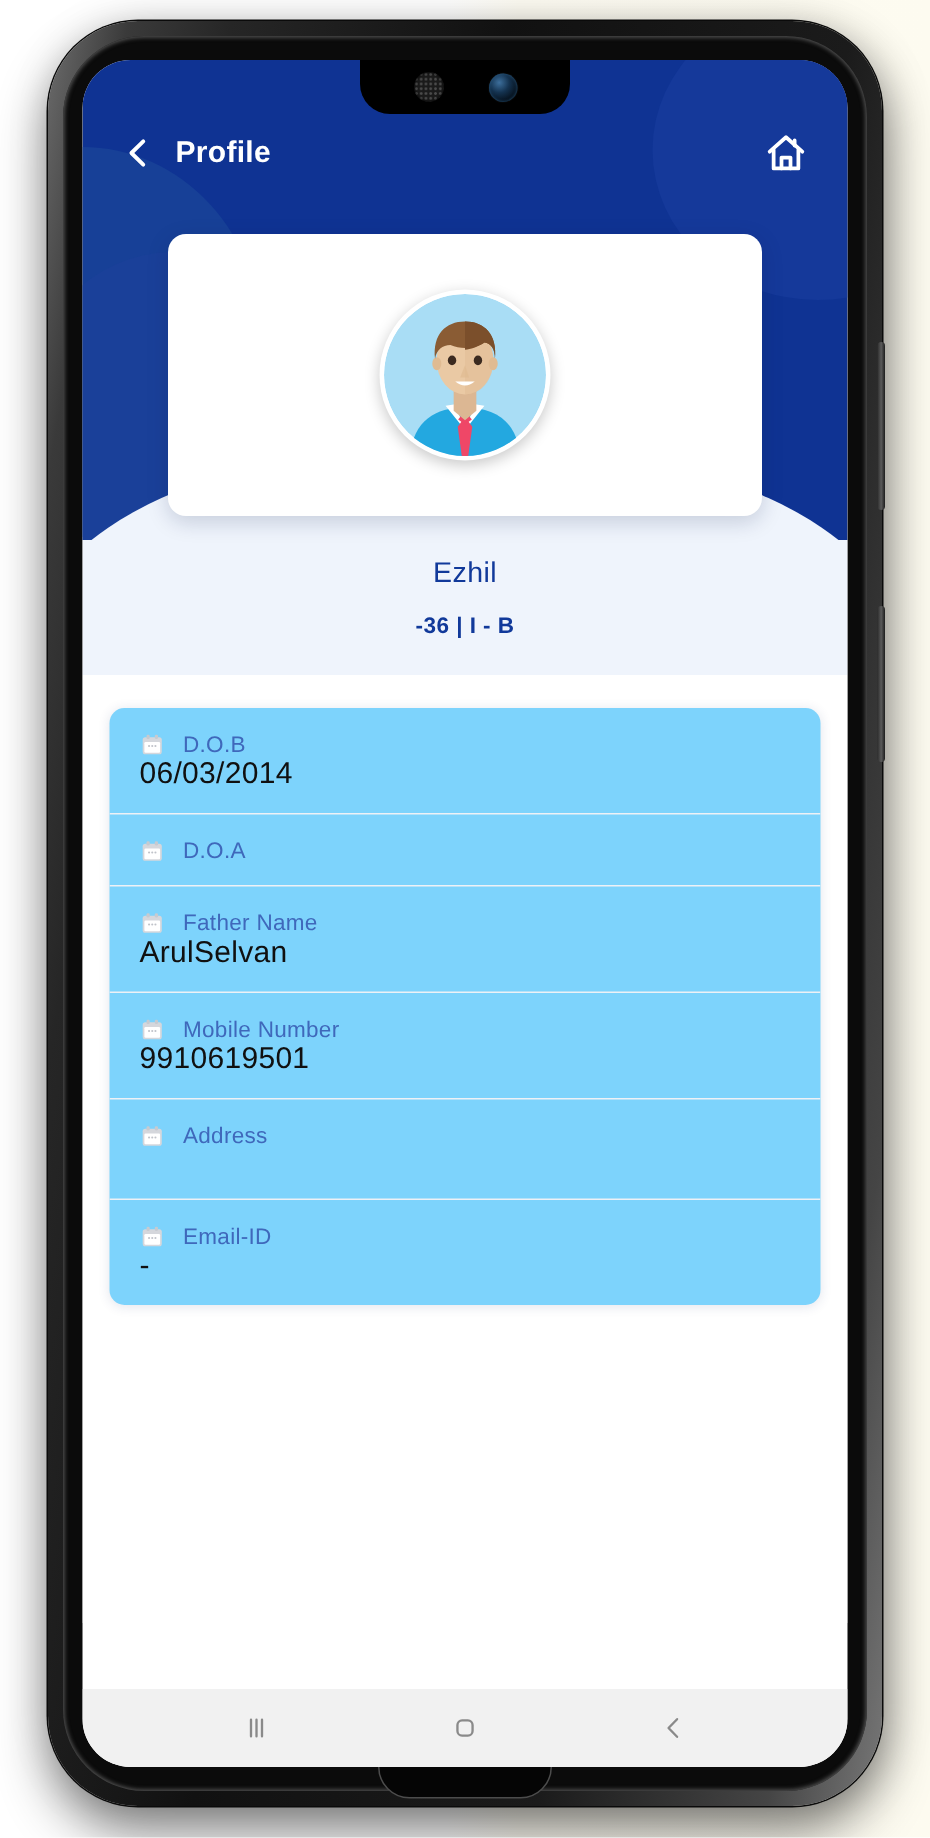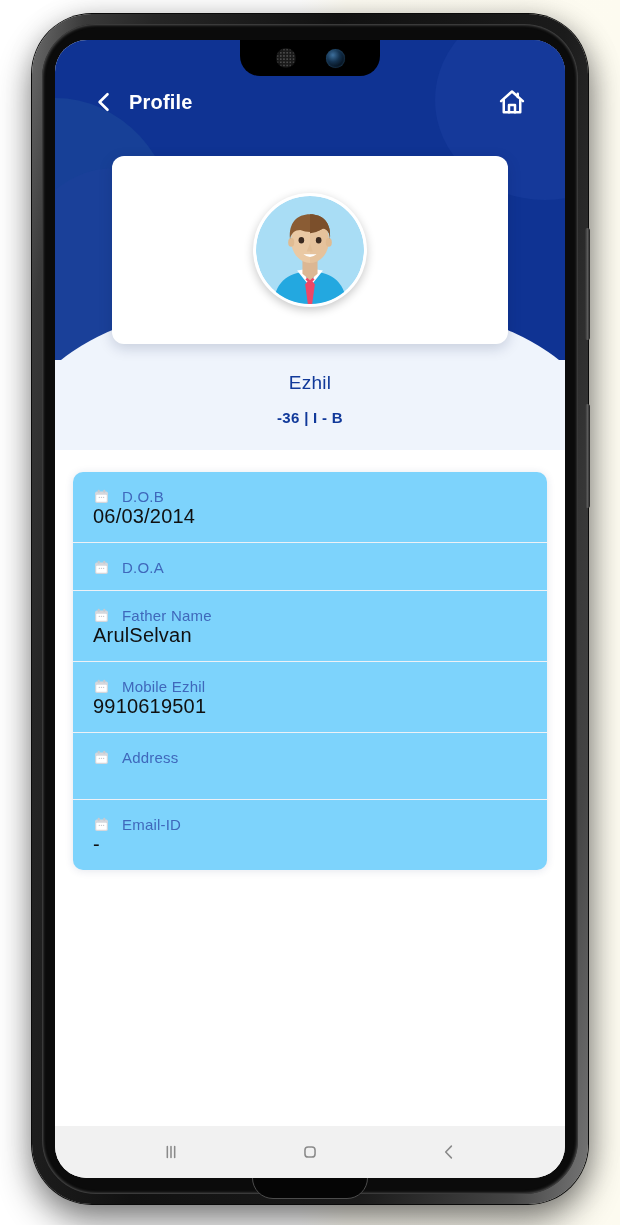--- a/index.html
+++ b/index.html
@@ -140,21 +140,21 @@
     width: 112%; height: 130px;
     background: #eff4fc;
     border-radius: 50% 50% 0 0 / 100% 100% 0 0;
   }
 
   .topbar {
     position: absolute;
     left: 0; top: 36px;
     width: 100%; height: 52px;
     display: flex; align-items: center;
-    padding: 0 36px;
+    padding: 0 24px;
     z-index: 10;
   }
   .back-chevron {
     width: 26px; height: 26px;
     display: flex; align-items: center; justify-content: center;
     cursor: pointer;
   }
   .topbar-title {
     color: #ffffff;
     font-size: 20px;
@@ -408,21 +408,21 @@
           <div class="detail-head">
             <svg class="cal-icon" viewBox="0 0 24 24">
               <rect x="3" y="5" width="18" height="16" rx="2.4" fill="#d5d7dc"></rect>
               <rect x="4.6" y="9.5" width="14.8" height="10" rx="1.2" fill="#ffffff"></rect>
               <rect x="6.6" y="2.5" width="3" height="4.2" rx="1.3" fill="#c7cad0"></rect>
               <rect x="14.4" y="2.5" width="3" height="4.2" rx="1.3" fill="#c7cad0"></rect>
               <circle cx="9" cy="13.2" r="1" fill="#c0c3c9"></circle>
               <circle cx="12" cy="13.2" r="1" fill="#c0c3c9"></circle>
               <circle cx="15" cy="13.2" r="1" fill="#c0c3c9"></circle>
             </svg>
-            <span class="detail-label">Mobile Ezhil</span>
+            <span class="detail-label">Mobile Number</span>
           </div>
           <div class="detail-value">9910619501</div>
         </div>
 
         <div class="detail-row">
           <div class="detail-head">
             <svg class="cal-icon" viewBox="0 0 24 24">
               <rect x="3" y="5" width="18" height="16" rx="2.4" fill="#d5d7dc"></rect>
               <rect x="4.6" y="9.5" width="14.8" height="10" rx="1.2" fill="#ffffff"></rect>
               <rect x="6.6" y="2.5" width="3" height="4.2" rx="1.3" fill="#c7cad0"></rect>

